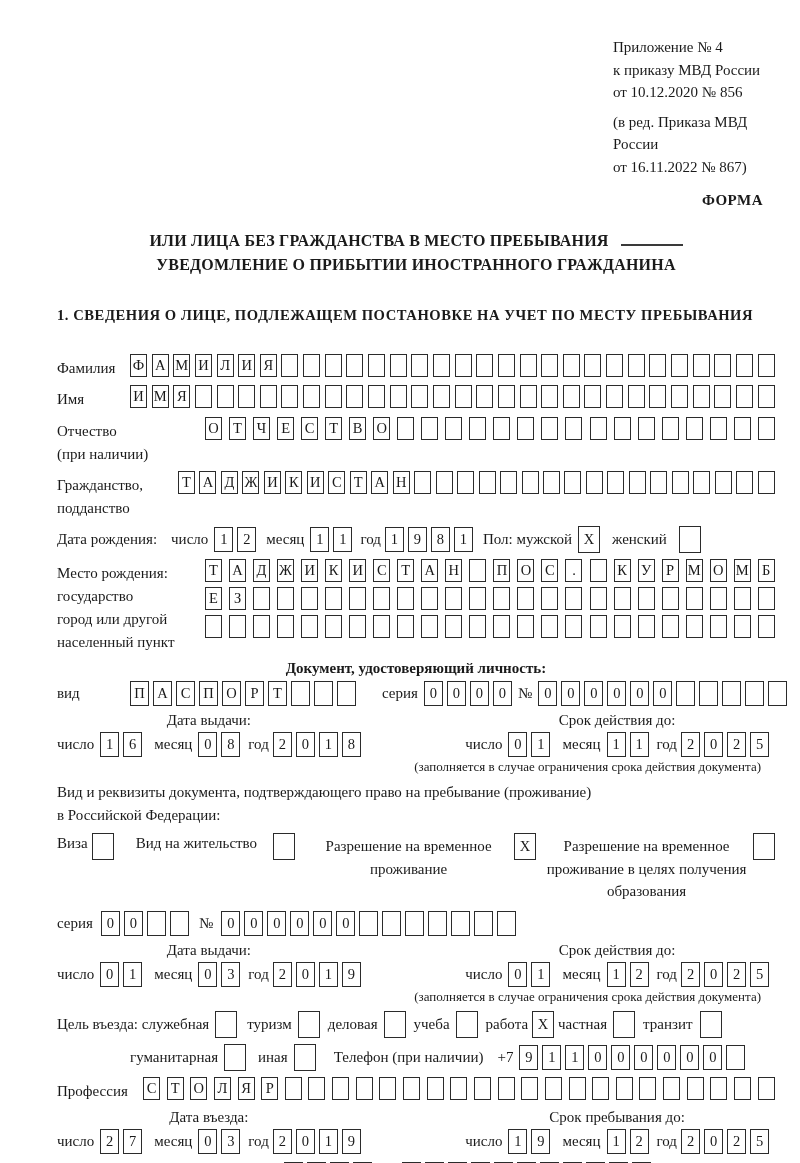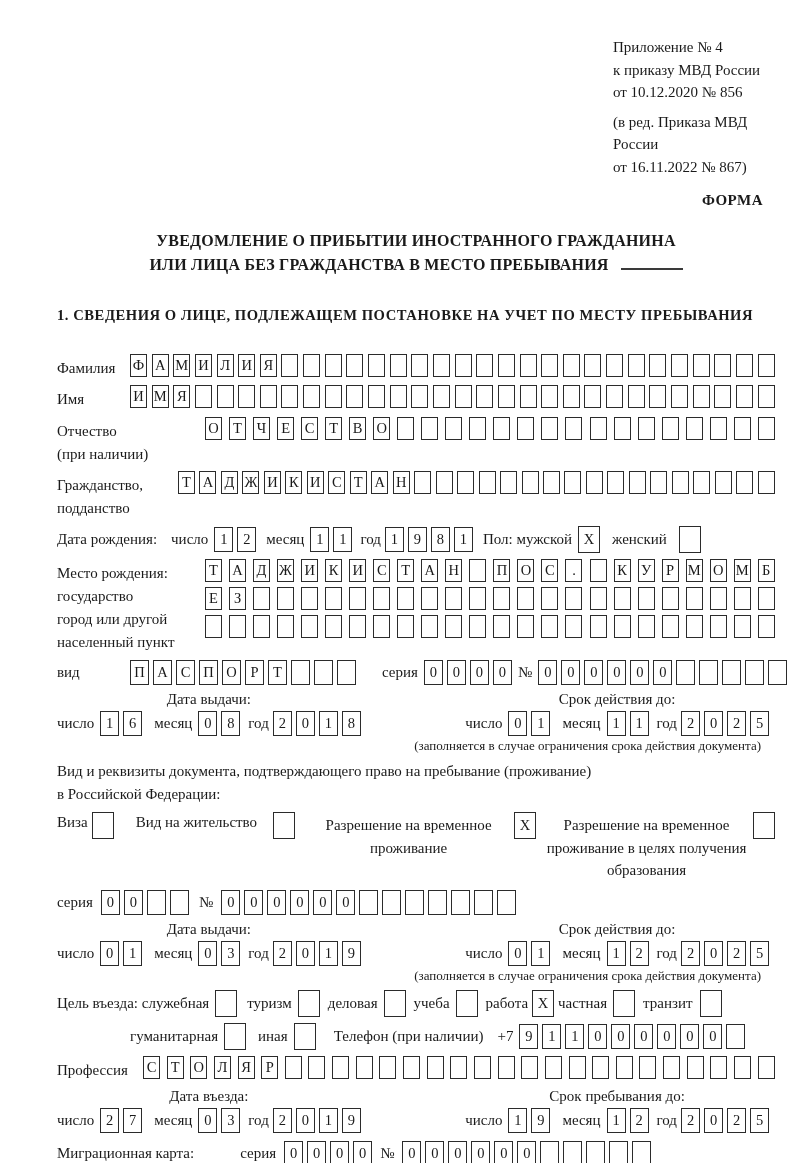--- a/index.html
+++ b/index.html
@@ -71,22 +71,22 @@
     <div>Приложение № 4</div>
     <div>к приказу МВД России</div>
     <div>от 10.12.2020 № 856</div>
     <div class="ed">(в ред. Приказа МВД России</div>
     <div>от 16.11.2022 № 867)</div>
   </div>
 
   <div class="forma">ФОРМА</div>
 
   <div class="title">
+    <div><span>ИЛИ ЛИЦА БЕЗ ГРАЖДАНСТВА В МЕСТО ПРЕБЫВАНИЯ</span><span class="blank"></span></div>
     <div>УВЕДОМЛЕНИЕ О ПРИБЫТИИ ИНОСТРАННОГО ГРАЖДАНИНА</div>
-    <div><span>ИЛИ ЛИЦА БЕЗ ГРАЖДАНСТВА В МЕСТО ПРЕБЫВАНИЯ</span><span class="blank"></span></div>
   </div>
 
   <div class="sec1">1. СВЕДЕНИЯ О ЛИЦЕ, ПОДЛЕЖАЩЕМ ПОСТАНОВКЕ НА УЧЕТ ПО МЕСТУ ПРЕБЫВАНИЯ</div>
 
   <div class="formbody">
 
     <div class="frow">
       <div class="flabel w73">Фамилия</div>
       <div class="cellrow">
           <span class="cell">Ф</span>
@@ -339,20 +339,21 @@
             <span class="cell"></span>
             <span class="cell"></span>
             <span class="cell"></span>
             <span class="cell"></span>
             <span class="cell"></span>
             <span class="cell"></span>
           </div>
       </div>
     </div>
 
+    <div class="centerhead">Документ, удостоверяющий личность:</div>
 
     <div class="inlinerow">
       <span class="t" style="width:73px;">вид</span>
       <span class="cellgroup lg" style="margin-right:26px;">
           <span class="cell">П</span>
           <span class="cell">А</span>
           <span class="cell">С</span>
           <span class="cell">П</span>
           <span class="cell">О</span>
           <span class="cell">Р</span>

